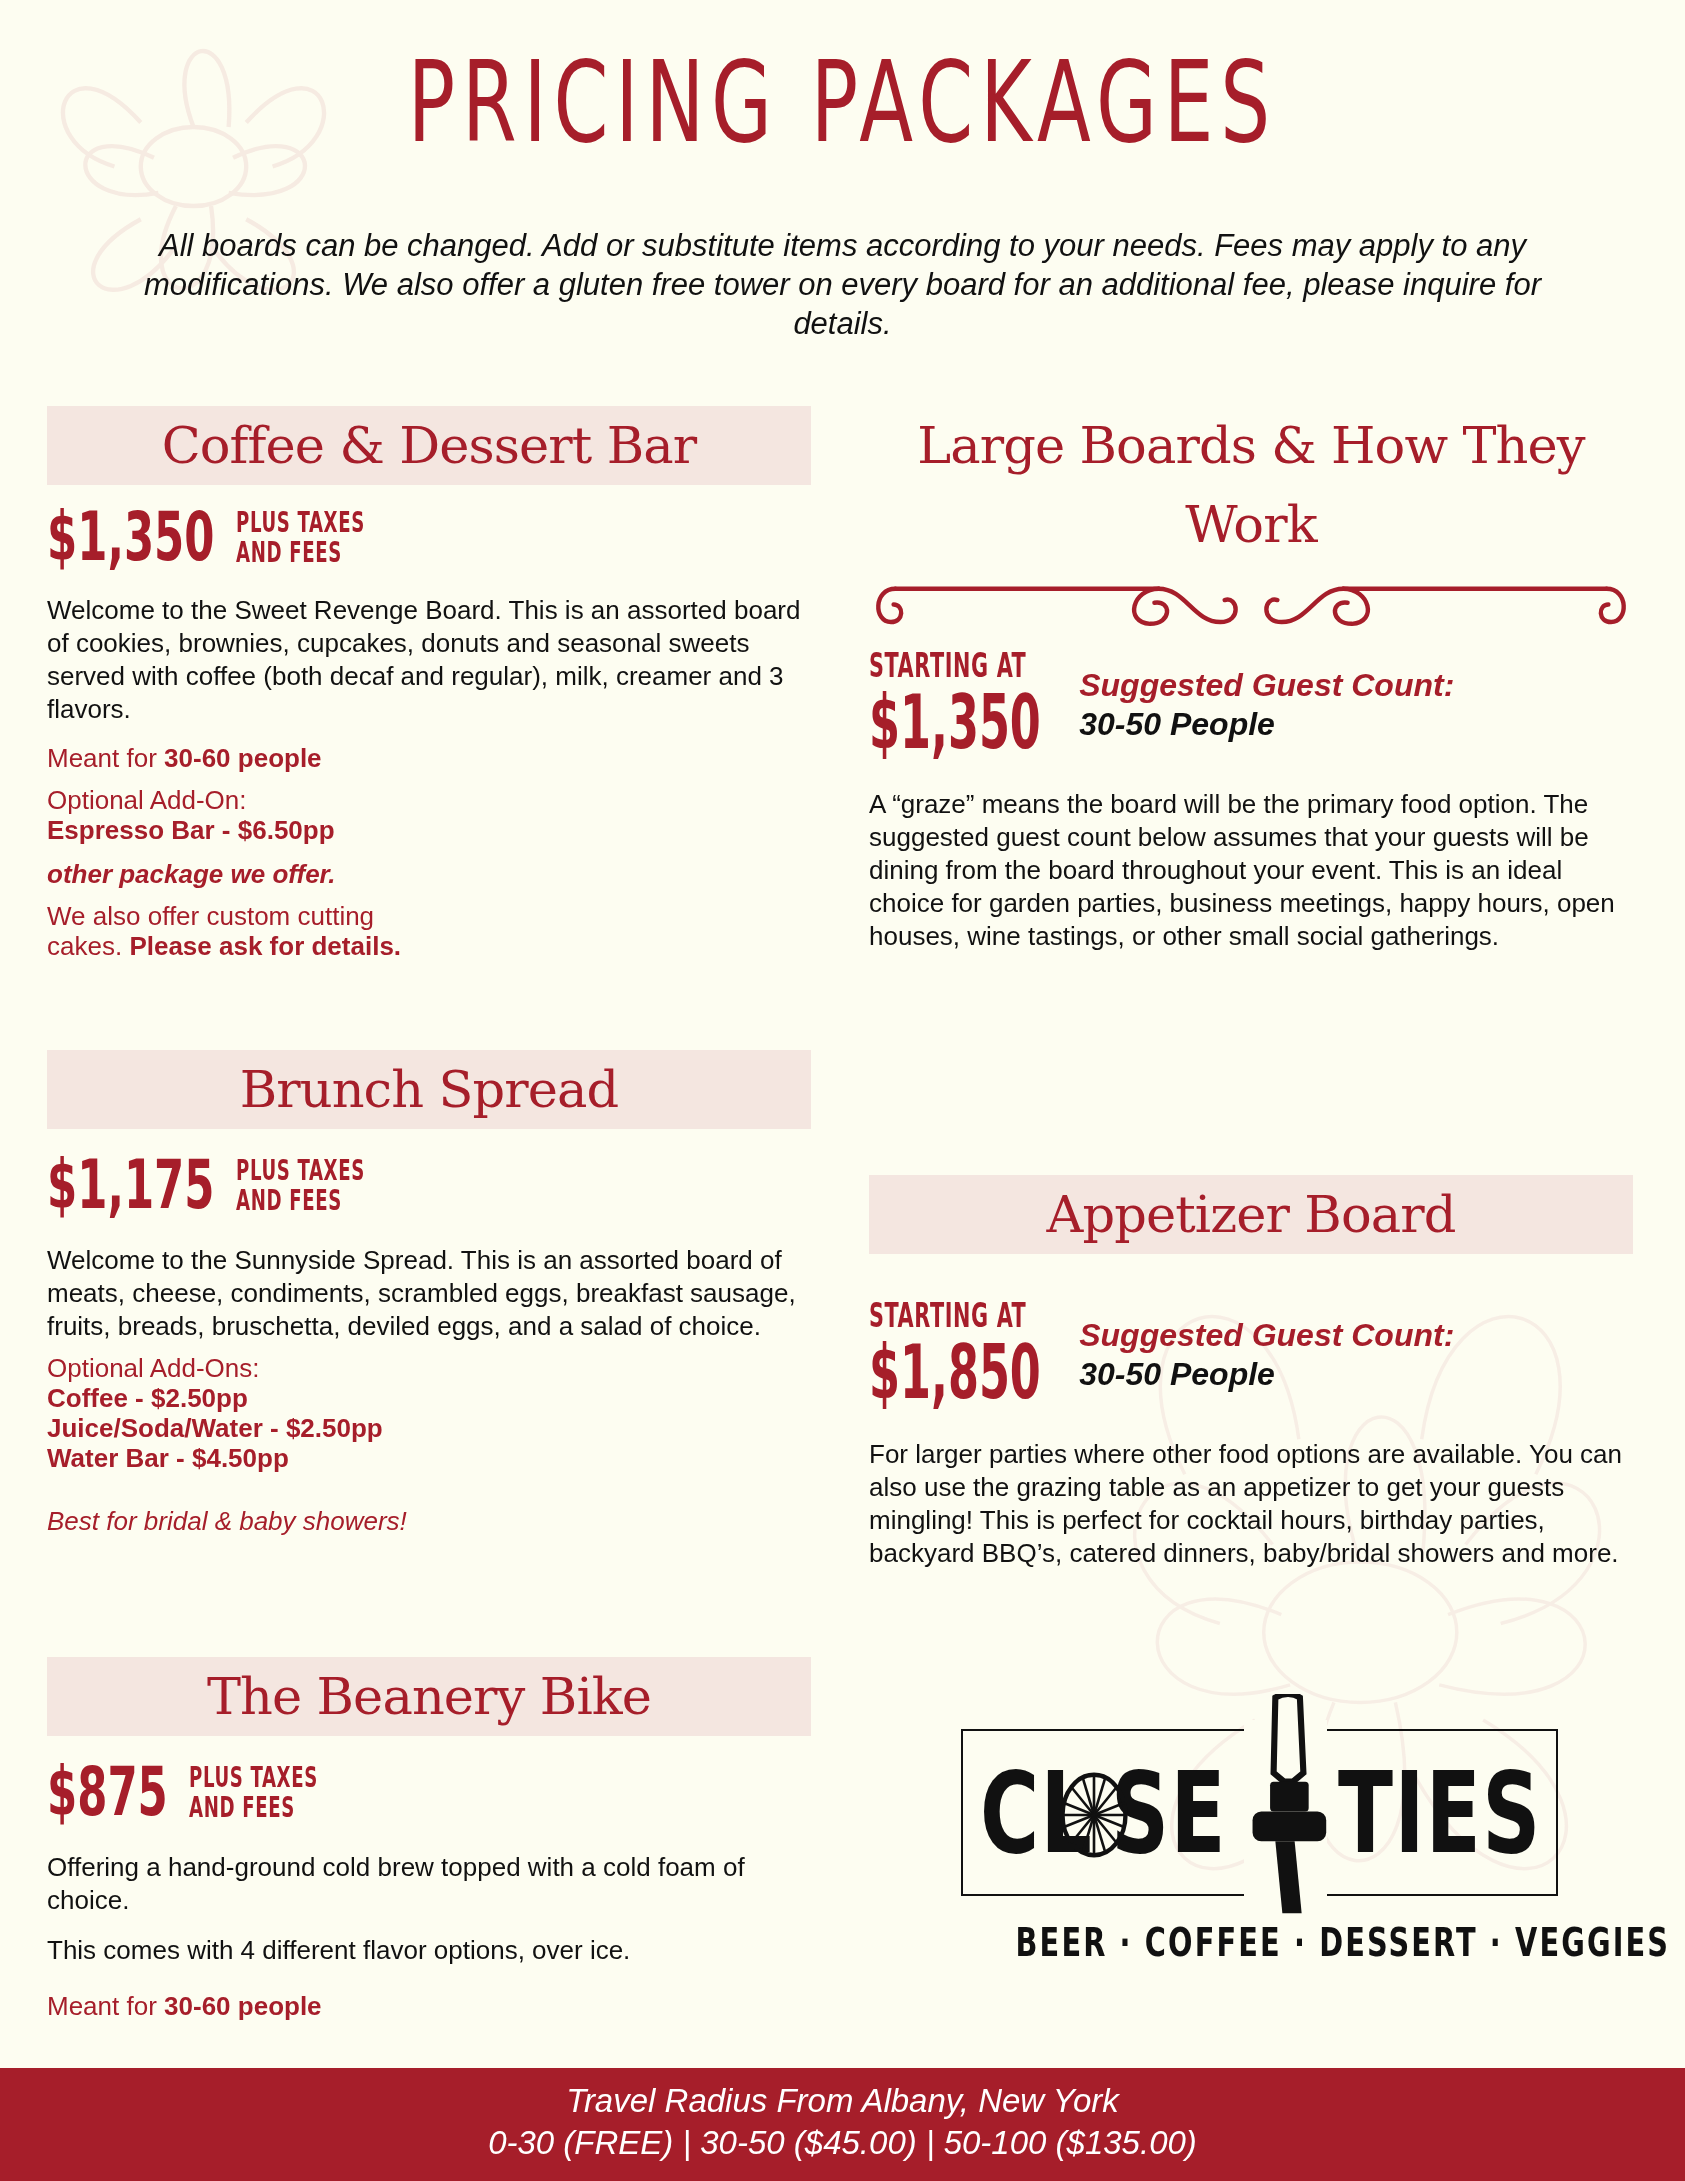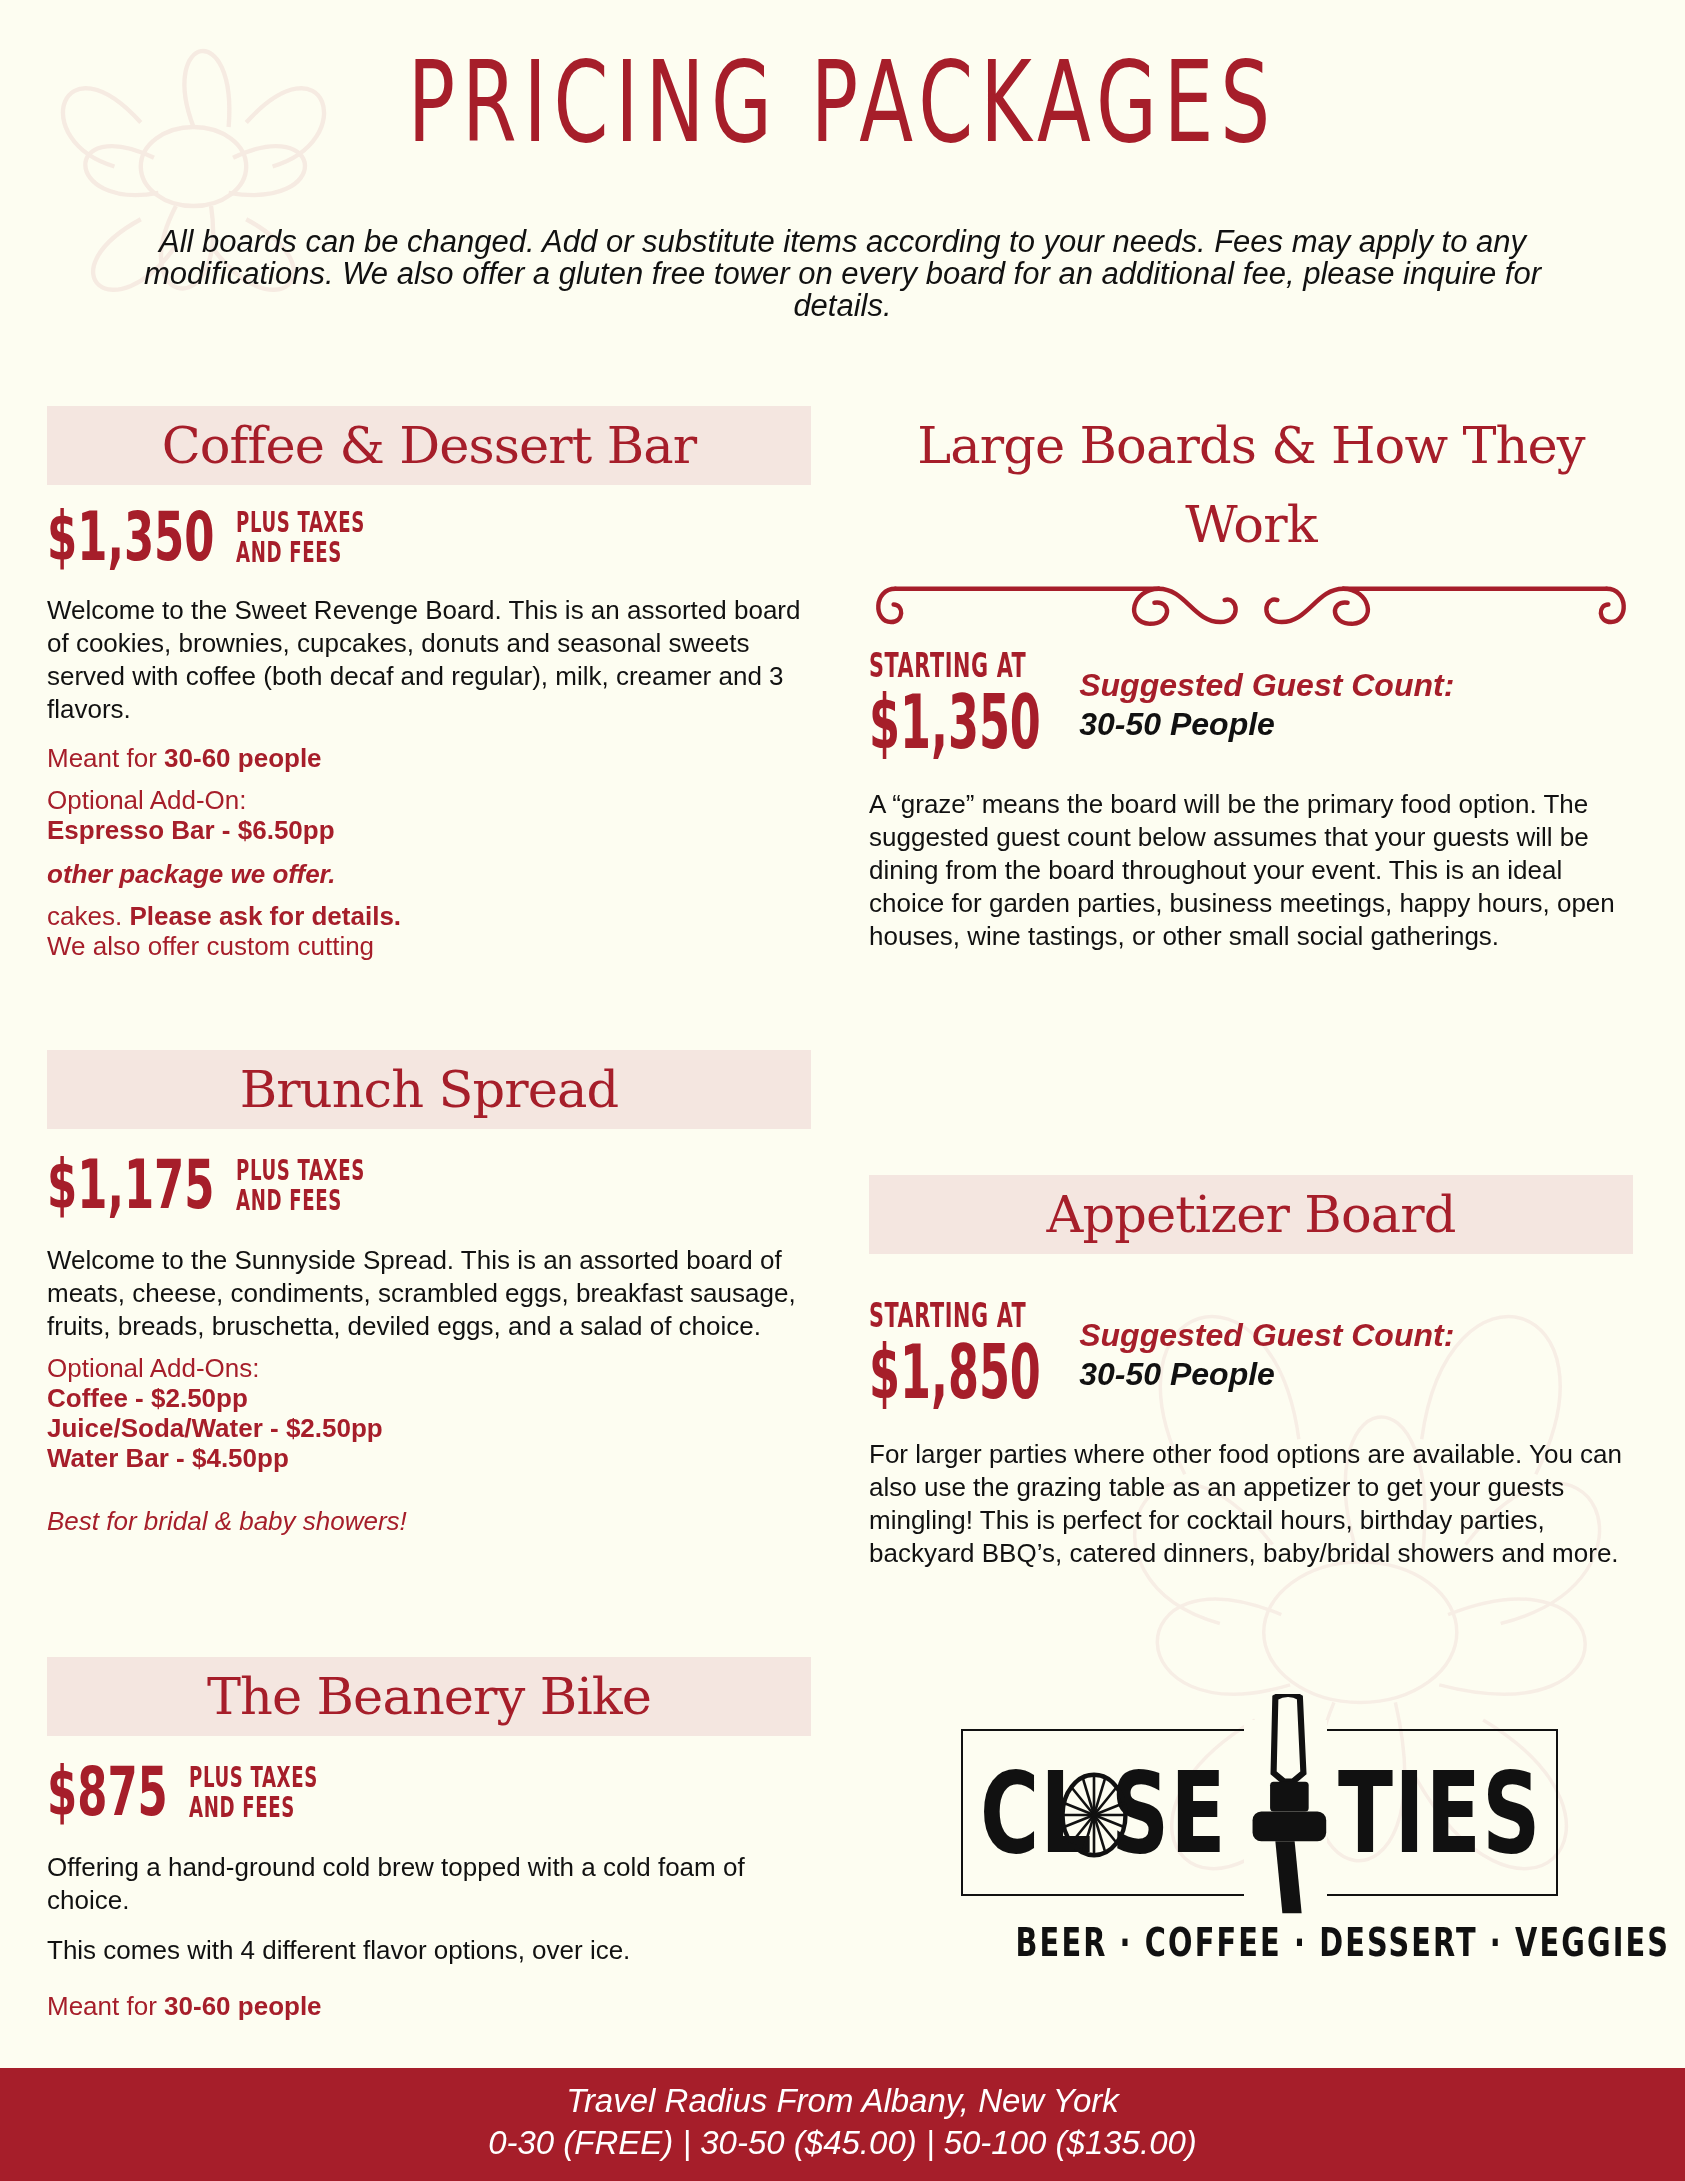--- a/index.html
+++ b/index.html
@@ -18,21 +18,21 @@
 
     .title{
       position:absolute;left:0;top:46px;width:1685px;text-align:center;
       font-family:"DejaVu Sans Condensed","DejaVu Sans",sans-serif;
       font-size:112px;letter-spacing:8.8px;color:var(--red);font-weight:normal;
       text-transform:uppercase;transform:scaleX(0.78);transform-origin:center;
       line-height:1;
     }
     .intro{
       position:absolute;left:114px;top:226px;width:1457px;text-align:center;
-      font-style:italic;font-size:31px;line-height:32px;color:var(--ink);
+      font-style:italic;font-size:31px;line-height:39px;color:var(--ink);
     }
 
     .col{position:absolute;}
     .col-left{left:47px;width:764px;}
     .col-right{left:869px;width:764px;}
 
     .band{
       background:var(--band);height:79px;display:flex;align-items:center;justify-content:center;
       font-family:"DejaVu Serif","Liberation Serif",serif;font-size:51px;color:var(--red);
       letter-spacing:-0.9px;
@@ -145,22 +145,22 @@
     <span class="light">Meant for </span><span class="bold">30-60 people</span>
   </p>
   <div class="block red" style="font-size:26px;line-height:30px;margin-top:10.5px;">
     <div>Optional Add-On:</div>
     <div class="bold">Espresso Bar - $6.50pp</div>
   </div>
   <div class="block red bold ital" style="font-size:26px;line-height:30px;margin-top:14px;">
     <div>other package we offer.</div>
   </div>
   <div class="block red" style="font-size:26px;line-height:30px;margin-top:12.3px;">
+    <div>We also offer custom cutting</div>
     <div><span>cakes. </span><span class="bold">Please ask for details.</span></div>
-    <div>We also offer custom cutting</div>
   </div>
 </section>
 
 <section class="col col-left" style="top:1050px;">
   <div class="band">Brunch Spread</div>
   <div class="price-row" style="margin-top:23px;">
     <span class="price">$1,175</span>
     <span style="margin-left:-44px;display:flex;flex-direction:column;">
       <span class="price-note">Plus Taxes</span>
       <span class="price-note">and Fees</span>

